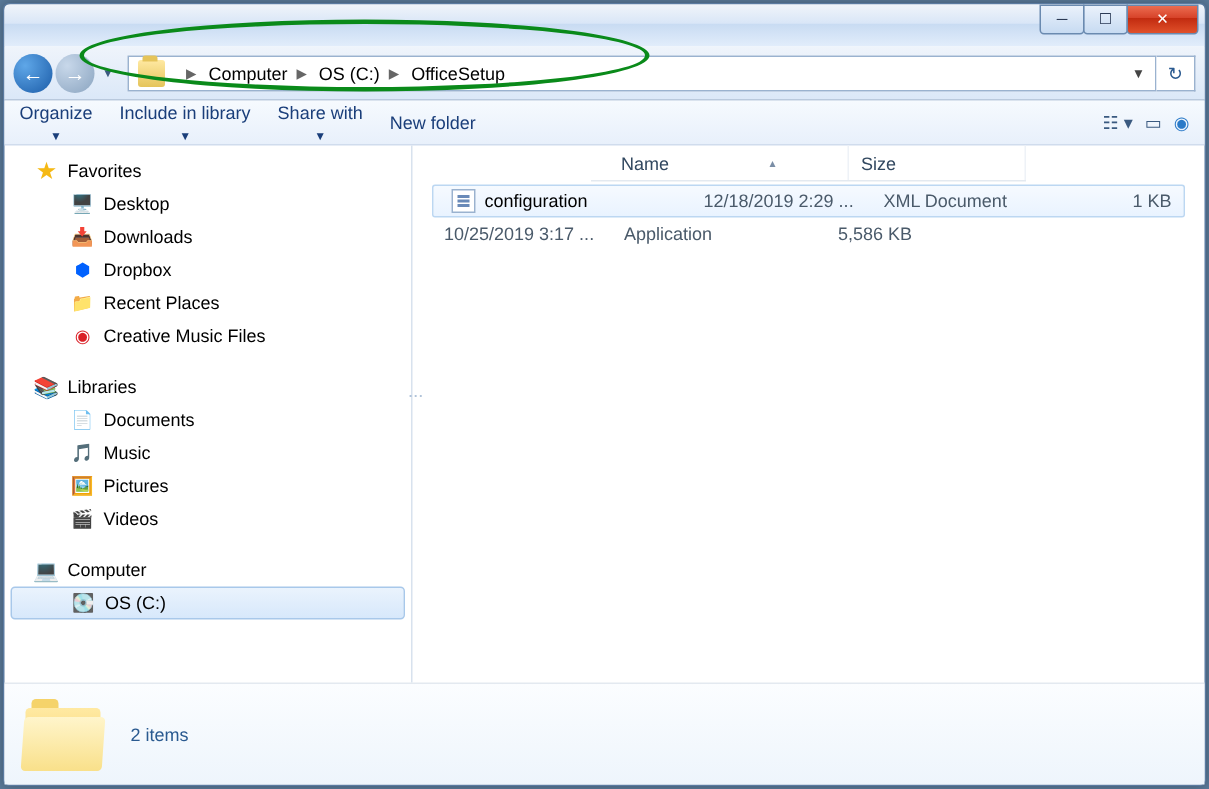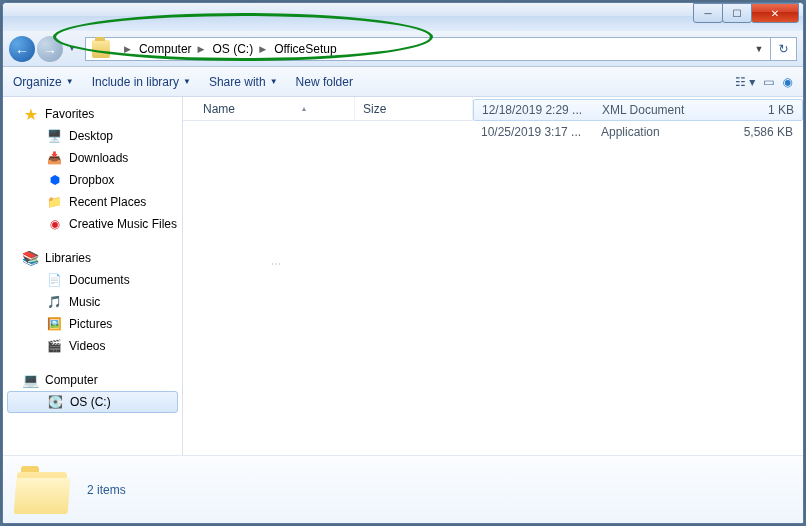--- a/index.html
+++ b/index.html
@@ -18,38 +18,38 @@
   .addr-icon { width: 18px; height: 18px; background: linear-gradient(#ffe9a2,#e5c45a); border-radius: 2px; margin: 0 4px; position:relative; }
   .addr-icon:before{content:"";position:absolute;top:-3px;left:3px;width:10px;height:4px;background:#e5c45a;border-radius:2px 2px 0 0;}
   .crumb { display: flex; align-items: center; padding: 0 4px; height: 22px; color: #000; }
   .crumb .arrow { color: #666; font-size: 9px; margin-left: 6px; }
   .addrspace { flex: 1; }
   .addrdrop { width: 18px; text-align: center; color: #444; font-size: 9px; }
   .refresh { width: 26px; height: 24px; border: 1px solid #9ab2cf; border-left: none; background: #fff; display:flex; align-items:center; justify-content:center; color:#2a5a90; }
   .searchbox { width: 230px; height: 24px; border: 1px solid #9ab2cf; background:#fff; margin-left: 4px; display:flex; align-items:center; padding: 0 6px; color:#6a7a8a; font-style: italic; }
   .searchbox .mag { margin-left: auto; color:#2a5a90; font-style: normal; }
   .toolbar { height: 30px; background: linear-gradient(#f6fafe,#e8f0fb); border-bottom: 1px solid #d0dced; display:flex; align-items:center; padding: 0 10px; gap: 18px; color:#1a3e7a; }
-  .toolitem { display:flex; align-items:center; gap:4px; }
+  .toolitem { display:flex; align-items:center; gap:4px;flex-direction:column; }
   .toolitem .dd { font-size: 8px; color:#1a3e7a; }
   .toolbar .spacer { flex:1; }
   .viewbtns { display:flex; gap:8px; align-items:center; color:#3a5a80; }
   .body { display:flex; height: calc(100% - 28px - 36px - 30px - 68px); }
   .sidebar { width: 272px; border-right: 1px solid #d8e2ee; padding: 6px 0; overflow:hidden; position:relative; }
   .treegroup { margin-bottom: 12px; }
   .treerow { display:flex; align-items:center; height: 22px; padding-left: 28px; gap: 6px; color:#000; }
   .treerow.head { padding-left: 20px; font-weight: normal; }
   .treerow.sel { background: linear-gradient(#eaf3fd,#d7e8fb); border:1px solid #a8c8ea; border-radius:3px; margin: 0 4px; padding-left: 40px; }
   .treerow.child { padding-left: 44px; }
   .ticon { width:16px; height:16px; display:inline-flex; align-items:center; justify-content:center; }
   .star { color:#f5b915; font-size:16px; }
   .lib { color:#3a7ab8; font-size:14px; }
   .comp { color:#5a7a9a; font-size:14px; }
   .dragger { position:absolute; right:-3px; top:0; bottom:0; width:6px; cursor:ew-resize; }
   .splitdots { position:absolute; left:268px; top: 50%; transform: translateY(-50%); color:#9ab2cf; font-size:10px; letter-spacing:-2px; writing-mode: vertical-rl; }
-  .mainpane { flex:1; display:flex; flex-direction:row; }
+  .mainpane { flex:1; display:flex; flex-direction:column;align-items:center; }
   .colheaders { height: 24px; border-bottom: 1px solid #e3e9f0; display:flex; align-items:center; font-size:12px; color:#324860; }
   .col { padding: 0 8px; border-right: 1px solid #eef2f7; height:100%; display:flex; align-items:center; }
   .col.name { width: 172px; padding-left: 20px; }
   .col.date { width: 120px; }
   .col.type { width: 118px; }
   .col.size { width: 90px; justify-content: flex-start; }
   .sortarrow { color:#7a8ea6; font-size:8px; margin-left: auto; margin-right: 40px; }
   .rows { padding-top: 2px; }
   .row { height: 22px; display:flex; align-items:center; font-size:12px; color:#000; }
   .row.sel { background: linear-gradient(#f6faff,#e9f3ff); border:1px solid #bcd7f2; border-radius:2px; }
@@ -210,20 +210,24 @@
         <div class="col name">
             <span>Name</span>
             <span class="sortarrow">▴</span>
           </div>
         <div class="col type">
             <span>Size</span>
           </div>
       </div>
       <div class="rows">
         <div class="row sel">
+          <div class="cell name">
+              <span class="ficon xmlicon"></span>
+              <span>configuration</span>
+            </div>
           <div class="cell date">12/18/2019 2:29 ...</div>
           <div class="cell type">XML Document</div>
           <div class="cell size">1 KB</div>
         </div>
         <div class="row">
           <div class="cell date">10/25/2019 3:17 ...</div>
           <div class="cell type">Application</div>
           <div class="cell size">5,586 KB</div>
         </div>
       </div>

